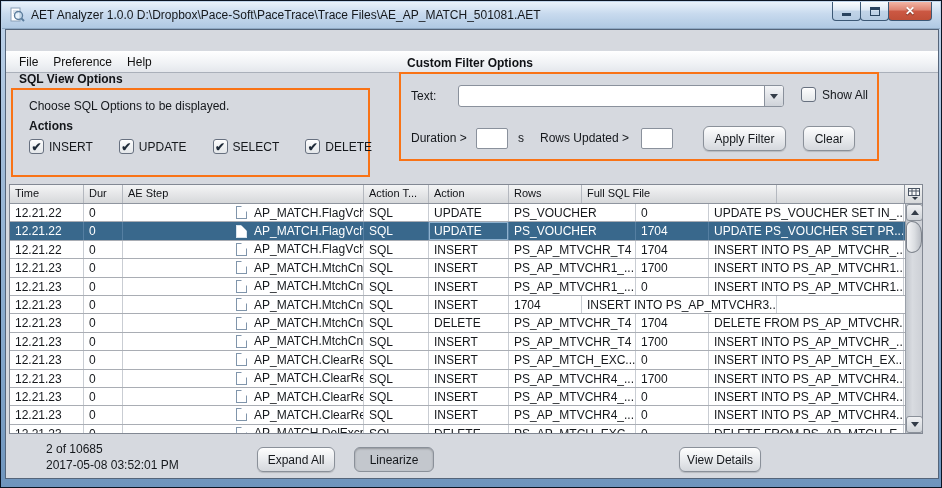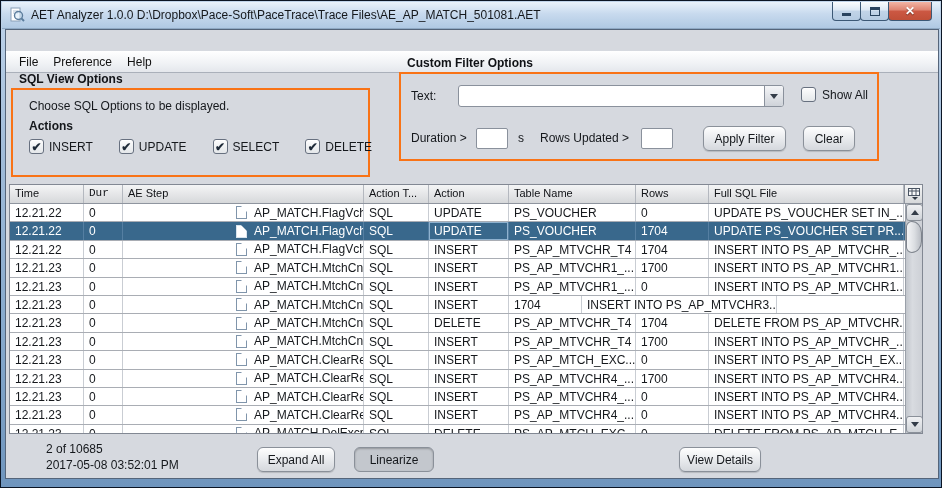--- a/index.html
+++ b/index.html
@@ -206,25 +206,24 @@
         <div class="mini-input" style="left:240px; top:54px; width:32px;"></div>
         <div class="btn b-apply">Apply Filter</div>
         <div class="btn b-clear">Clear</div>
       </div>
     </div>
 
     <div class="table">
       <div class="thead">
         <div class="thead-cells" id="thead-cells">
             <div class="th" style="width: 74px;">Time</div>
-            <div class="th" style="width: 39px; font-family: Liberation Mono, monospace;">Dur</div>
+            <div class="th" style="width: 39px;">Dur</div>
             <div class="th" style="width: 241px;">AE Step</div>
             <div class="th" style="width: 65px;">Action T...</div>
             <div class="th" style="width: 80px;">Action</div>
-            <div class="th" style="width: 127px;">Table Name</div>
             <div class="th" style="width: 73px;">Rows</div>
             <div class="th" style="width: 195px;">Full SQL File</div>
           </div>
         <div class="corner-btn">
           <svg width="12" height="12" viewBox="0 0 12 12">
             <rect x="0.5" y="0.5" width="11" height="7" fill="#f7f8f9" stroke="#4a5463"></rect>
             <line x1="0.5" y1="3" x2="11.5" y2="3" stroke="#4a5463"></line>
             <line x1="4" y1="0.5" x2="4" y2="7.5" stroke="#4a5463"></line>
             <line x1="8" y1="0.5" x2="8" y2="7.5" stroke="#4a5463"></line>
             <path d="M4 9 L10 9 L7 12 Z" fill="#2f3844"></path>

